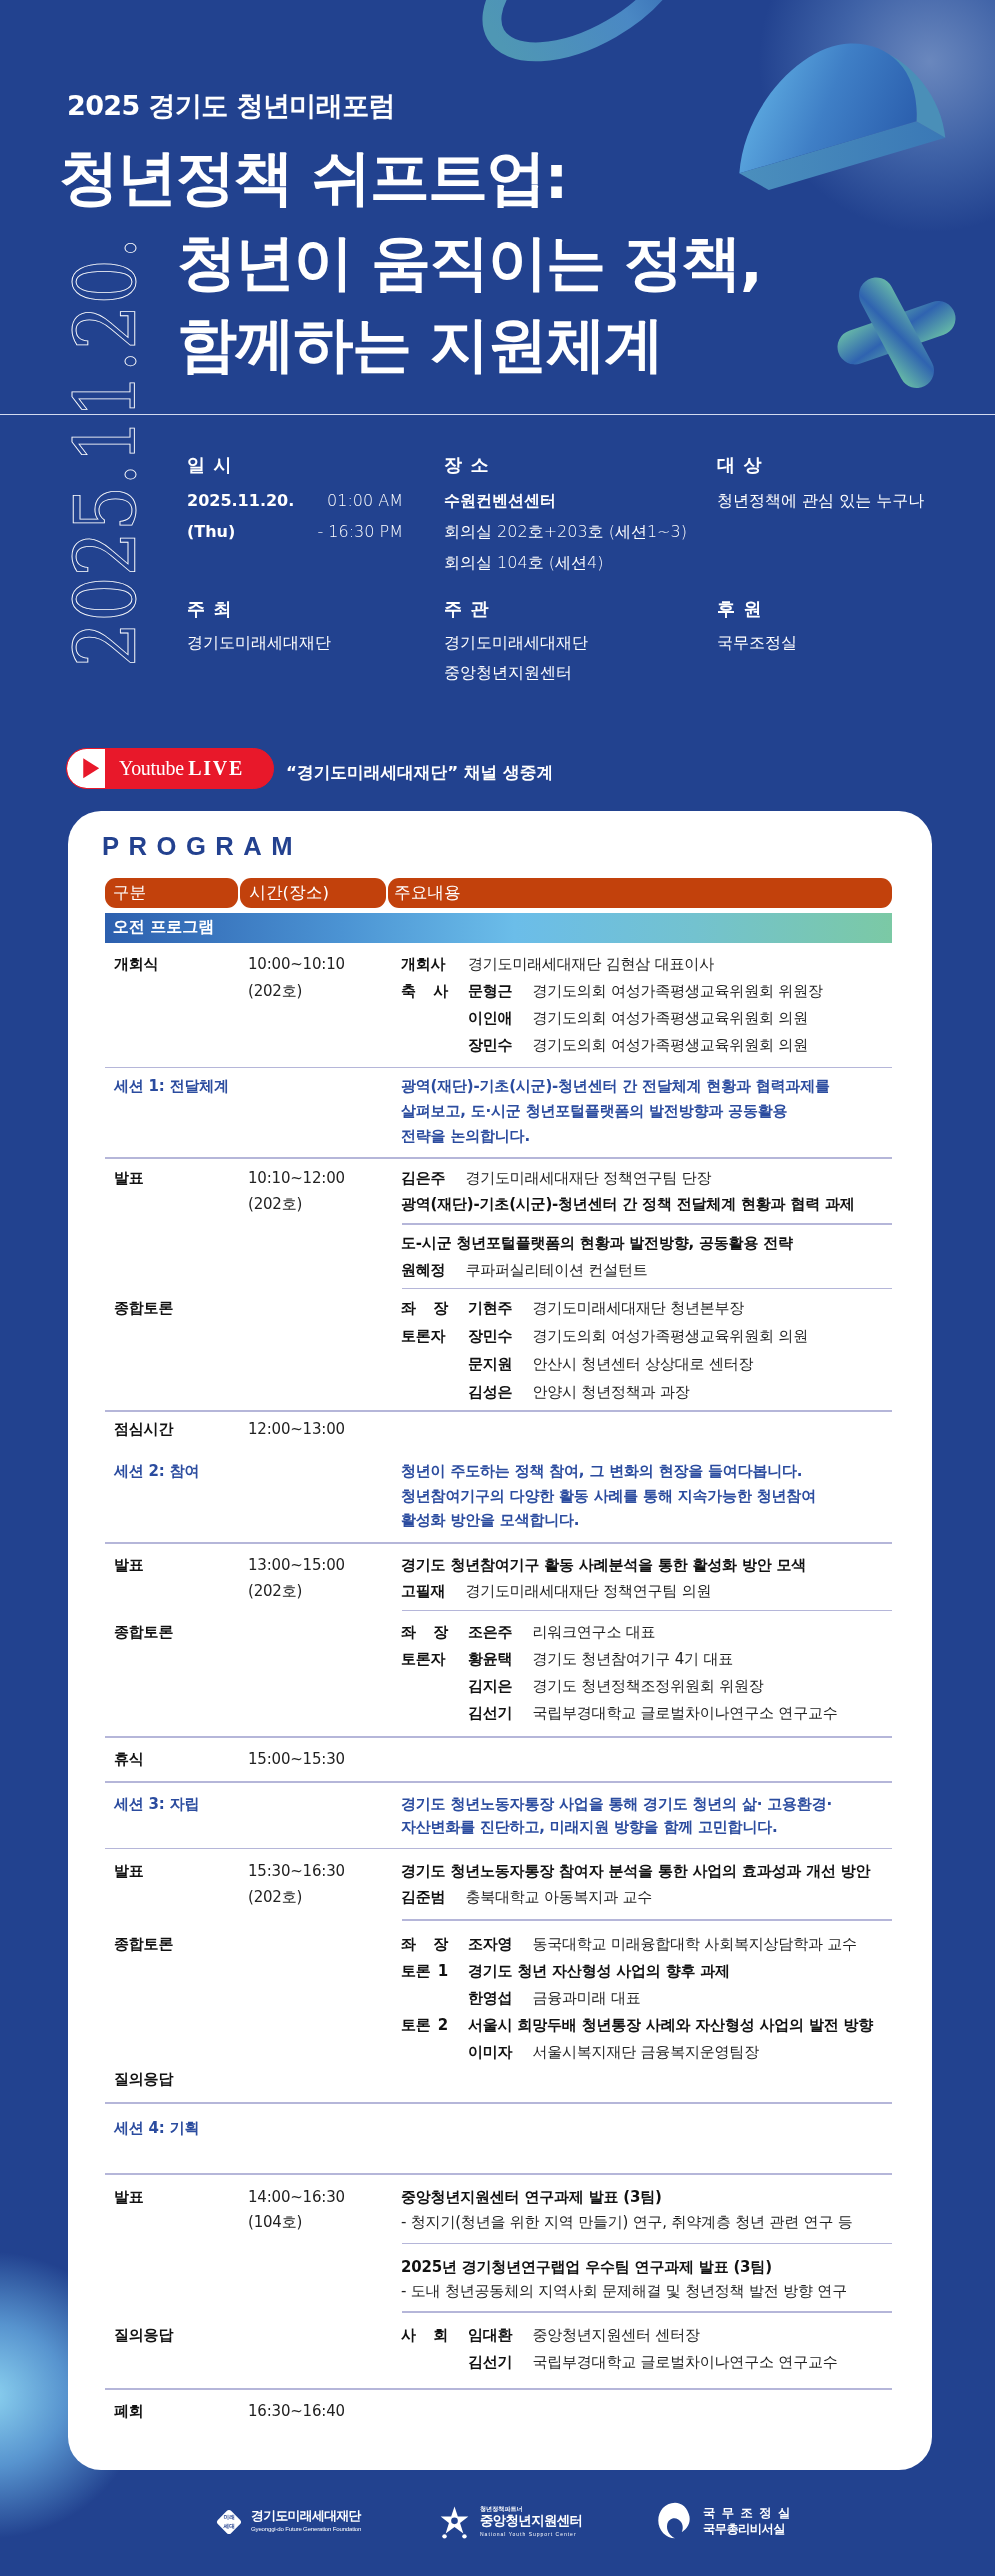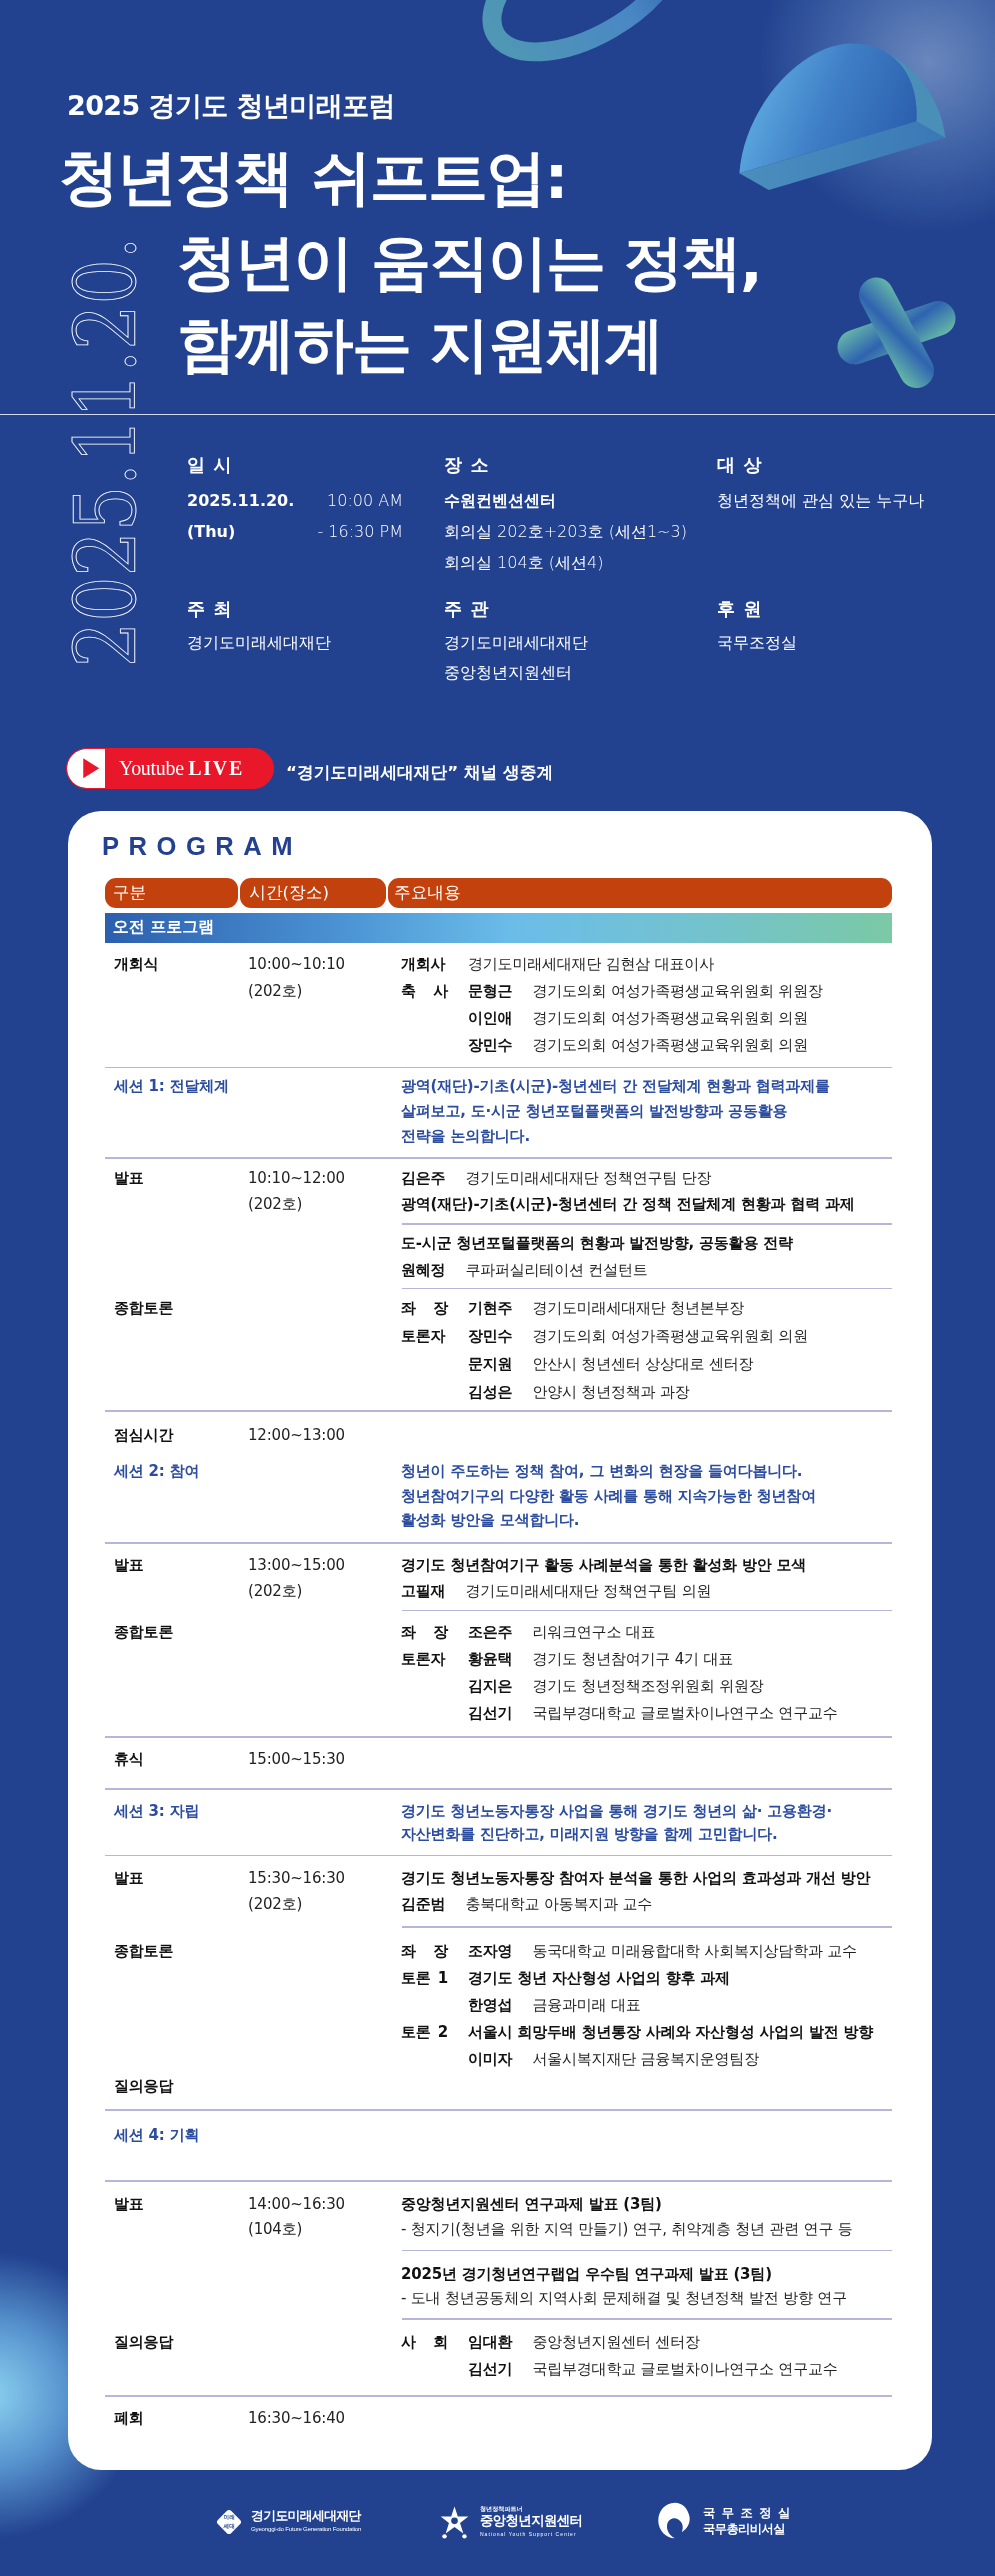--- a/index.html
+++ b/index.html
@@ -120,21 +120,21 @@
   <svg class="abs" style="left:66px;top:228px" width="75" height="445" viewBox="0 0 135 800">
     <text transform="translate(125,790) rotate(-90)" x="0" y="0" font-family="DejaVu Serif, serif" font-size="150" fill="none" stroke="#ffffff" stroke-width="1.6" textLength="775" lengthAdjust="spacingAndGlyphs">2025.11.20.</text>
   </svg>
 
   <div class="abs" style="left:187px;top:454px">
     <div class="info-label">일 시</div>
   </div>
   <div class="abs" style="left:187px;top:485px">
     <div class="sched-line">
       <span class="info-val b">2025.11.20.</span>
-      <span class="info-val">10:00 AM</span>
+      <span class="info-val">01:00 AM</span>
     </div>
     <div class="sched-line">
       <span class="info-val b">(Thu)</span>
       <span class="info-val">- 16:30 PM</span>
     </div>
   </div>
 
   <div class="abs" style="left:444px;top:454px">
     <div class="info-label">장 소</div>
   </div>
@@ -257,21 +257,21 @@
       <div class="c2"></div>
       <div class="c3">
         <div class="l"><span class="role">좌 장</span><span class="nm">기현주</span><span>경기도미래세대재단 청년본부장</span></div>
         <div class="l"><span class="role">토론자</span><span class="nm">장민수</span><span>경기도의회 여성가족평생교육위원회 의원</span></div>
         <div class="l"><span class="role"></span><span class="nm">문지원</span><span>안산시 청년센터 상상대로 센터장</span></div>
         <div class="l"><span class="role"></span><span class="nm">김성은</span><span>안양시 청년정책과 과장</span></div>
       </div>
     </div>
     <div class="dv"></div>
 
-    <div class="seg" style="height:38px;padding-top:10px;--lh:27px">
+    <div class="seg" style="height:38px;padding-top:4px;--lh:27px">
       <div class="c1">
           <div class="l">점심시간</div>
         </div>
       <div class="c2">
           <div class="l">12:00~13:00</div>
         </div>
       <div class="c3"></div>
     </div>
 
 
@@ -310,21 +310,21 @@
       <div class="c2"></div>
       <div class="c3">
         <div class="l"><span class="role">좌 장</span><span class="nm">조은주</span><span>리워크연구소 대표</span></div>
         <div class="l"><span class="role">토론자</span><span class="nm">황윤택</span><span>경기도 청년참여기구 4기 대표</span></div>
         <div class="l"><span class="role"></span><span class="nm">김지은</span><span>경기도 청년정책조정위원회 위원장</span></div>
         <div class="l"><span class="role"></span><span class="nm">김선기</span><span>국립부경대학교 글로벌차이나연구소 연구교수</span></div>
       </div>
     </div>
     <div class="dv"></div>
 
-    <div class="seg" style="height:50px;padding-top:7.8px;--lh:27px">
+    <div class="seg" style="height:43px;padding-top:7.8px;--lh:27px">
       <div class="c1">
           <div class="l">휴식</div>
         </div>
       <div class="c2">
           <div class="l">15:00~15:30</div>
         </div>
       <div class="c3"></div>
     </div>
     <div class="dv"></div>
 

